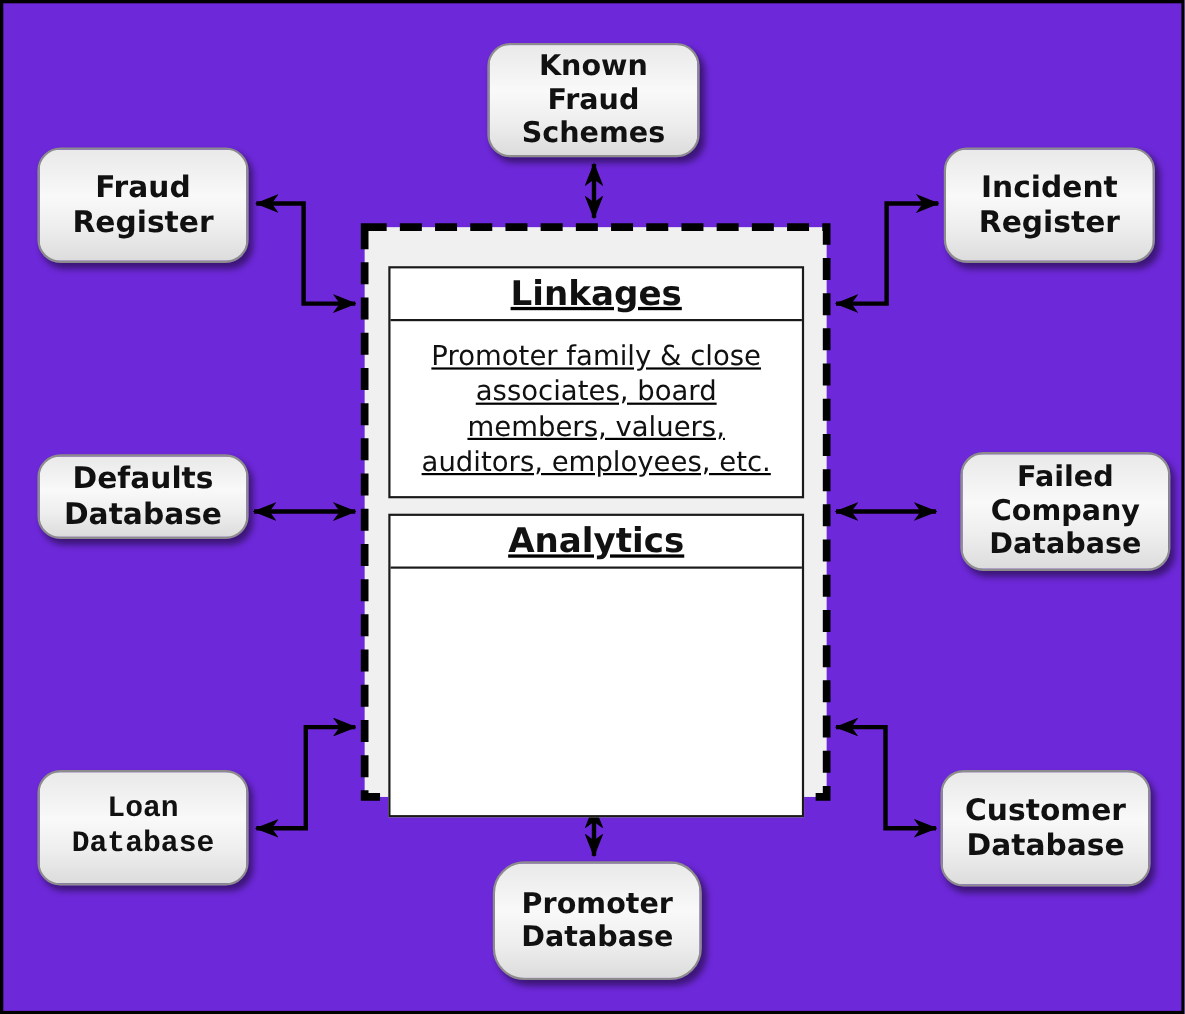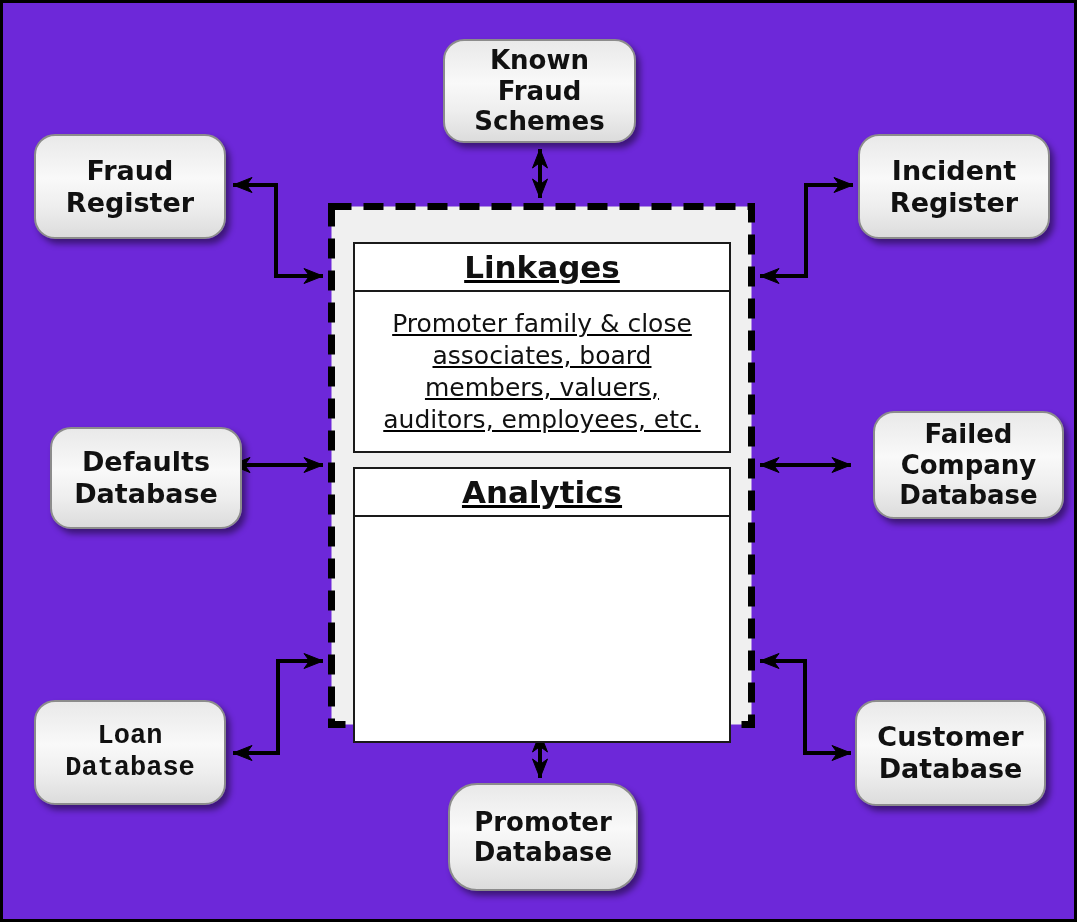--- a/index.html
+++ b/index.html
@@ -42,21 +42,21 @@
   .node-label {
     white-space: pre-line;
     font-weight: bold;
     font-size: 27px;
     line-height: 1.17;
     color: #111111;
   }
   .n-known    { left: 440px; top: 36px;  width: 193px; height: 104px; }
   .n-fraud    { left: 31px;  top: 131px; width: 192px; height: 105px; }
   .n-incident { left: 855px; top: 131px; width: 192px; height: 105px; }
-  .n-defaults { left: 31px;  top: 424px; width: 192px; height: 102px; margin-left: 16px; }
+  .n-defaults { left: 31px;  top: 410px; width: 192px; height: 77px; }
   .n-failed   { left: 852px; top: 408px; width: 191px; height: 108px; margin-left: 18px; }
   .n-loan     { left: 31px;  top: 697px; width: 192px; height: 105px; font-family: Liberation Mono, monospace; }
   .n-customer { left: 852px; top: 697px; width: 191px; height: 106px; }
   .n-promoter { left: 445px; top: 780px; width: 190px; height: 108px; border-radius: 29px; }
   .n-known .node-label, .n-failed .node-label, .n-promoter .node-label { font-size: 26px; }
 
   
   .section {
     position: absolute;
     z-index: 2;

